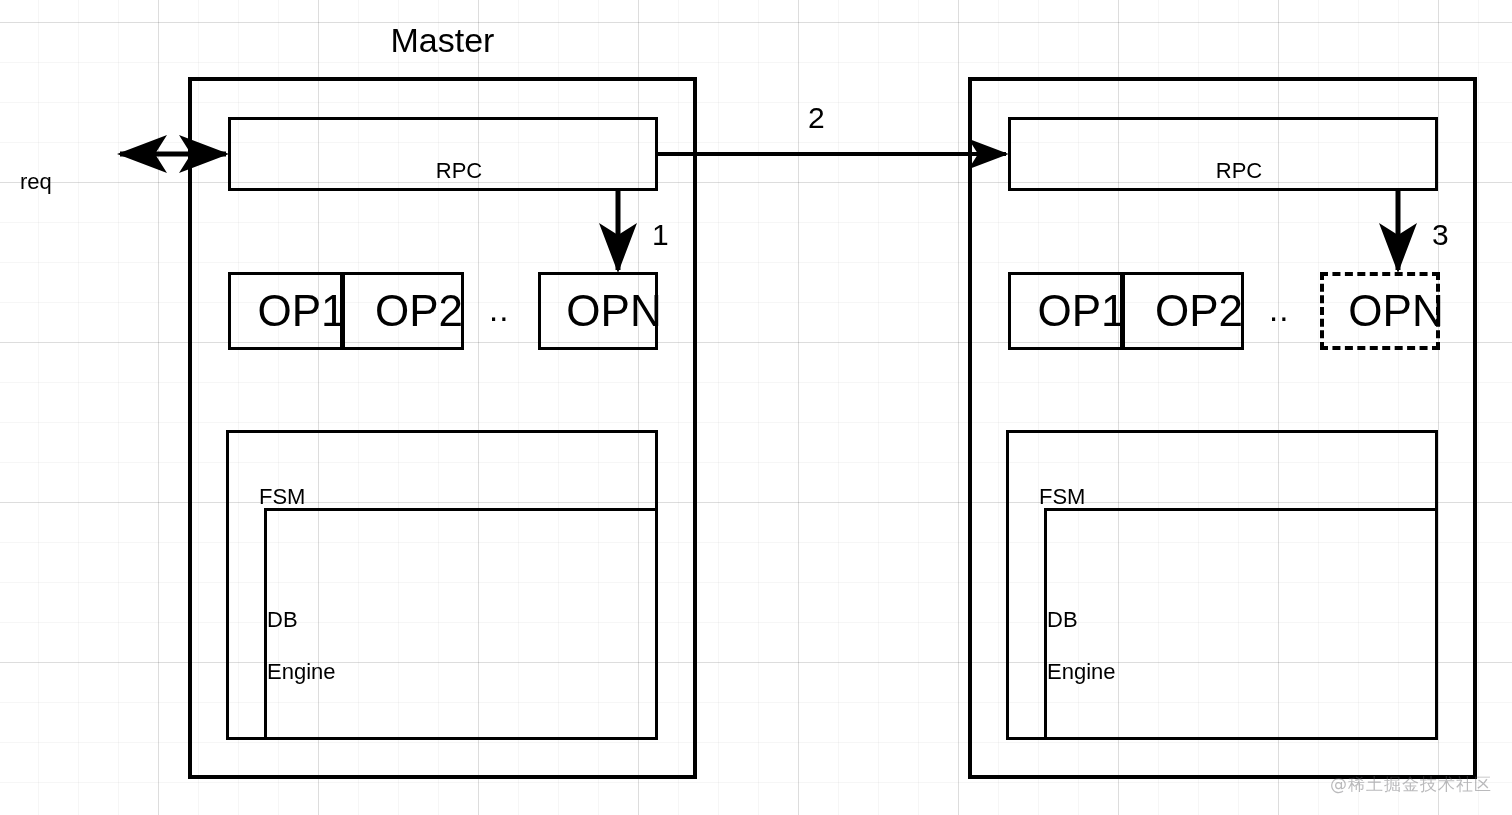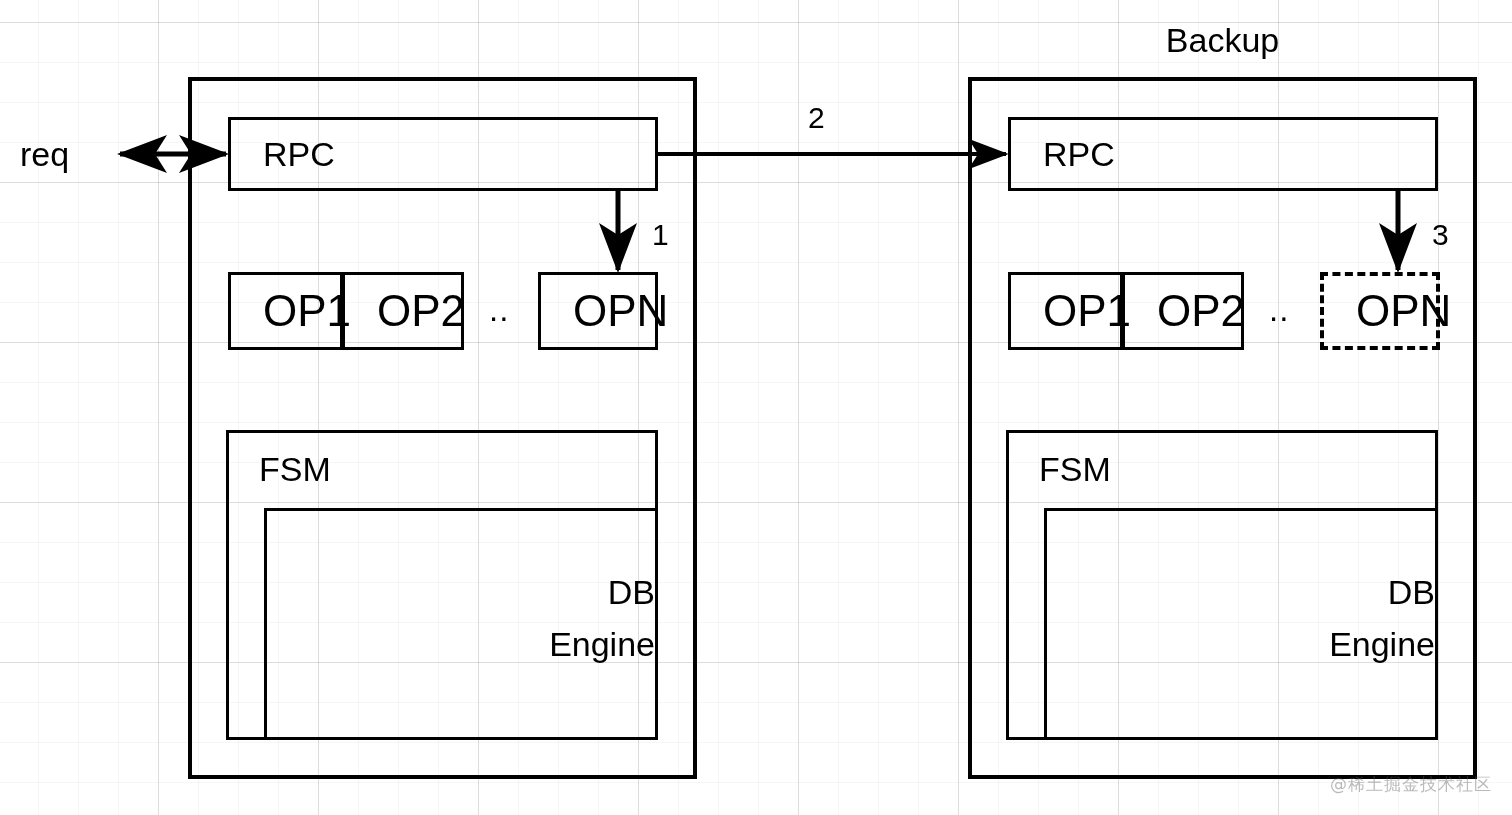--- a/index.html
+++ b/index.html
@@ -51,46 +51,48 @@
     white-space: nowrap;
     line-height: 1.1;
   }
 
   .title-label {
     font-size: 34px;
     letter-spacing: 0px;
   }
 
   .box-text {
-    font-size: 34px;
+    font-size: 22px;
+    margin-top: 34px;
   }
 
   .op-text {
     font-size: 44px;
   }
 
   .num-label {
     font-size: 30px;
   }
 
   .dots-label {
     font-size: 33px;
     letter-spacing: 1px;
   }
 
   .centered-text {
     position: absolute;
     left: 0;
     right: 0;
-    text-align: right;
+    text-align: left;
   }
 
   .vcenter {
     display: flex;
     align-items: center;
+    justify-content: center;
     padding-left: 32px;
   }
 
   svg.overlay {
     position: absolute;
     left: 0;
     top: 0;
     width: 1512px;
     height: 815px;
     pointer-events: none;
@@ -103,20 +105,21 @@
     letter-spacing: 1px;
     font-family: "DejaVu Sans", sans-serif;
     text-align: right;
   }
 </style>
 </head>
 <body>
 
 <div id="canvas">
 
+  <div class="label title-label" style="left:188px; top:22px; width:509px; text-align:center;">Master</div>
 
   <div class="node outer-box" style="left:188px; top:77px; width:509px; height:702px;"></div>
 
   <div class="label box-text" style="left:20px; top:136px;">req</div>
 
   <div class="node sub-box vcenter" style="left:228px; top:117px; width:430px; height:74px;">
     <span class="box-text">RPC</span>
   </div>
 
   <div class="node sub-box vcenter" style="left:228px; top:272px; width:115px; height:78px;">
@@ -136,21 +139,20 @@
 
   <div class="node sub-box" style="left:264px; top:508px; width:394px; height:232px;">
     <div class="centered-text box-text" style="top:62px;">DB</div>
     <div class="centered-text box-text" style="top:114px;">Engine</div>
   </div>
 
   <div class="label num-label" style="left:652px; top:218px;">1</div>
 
   <div class="label num-label" style="left:808px; top:101px;">2</div>
 
-  <div class="label title-label" style="left:968px; top:22px; width:509px; text-align:center;">Backup</div>
 
   <div class="node outer-box" style="left:968px; top:77px; width:509px; height:702px;"></div>
 
   <div class="node sub-box vcenter" style="left:1008px; top:117px; width:430px; height:74px;">
     <span class="box-text">RPC</span>
   </div>
 
   <div class="node sub-box vcenter" style="left:1008px; top:272px; width:115px; height:78px;">
     <span class="op-text">OP1</span>
   </div>

